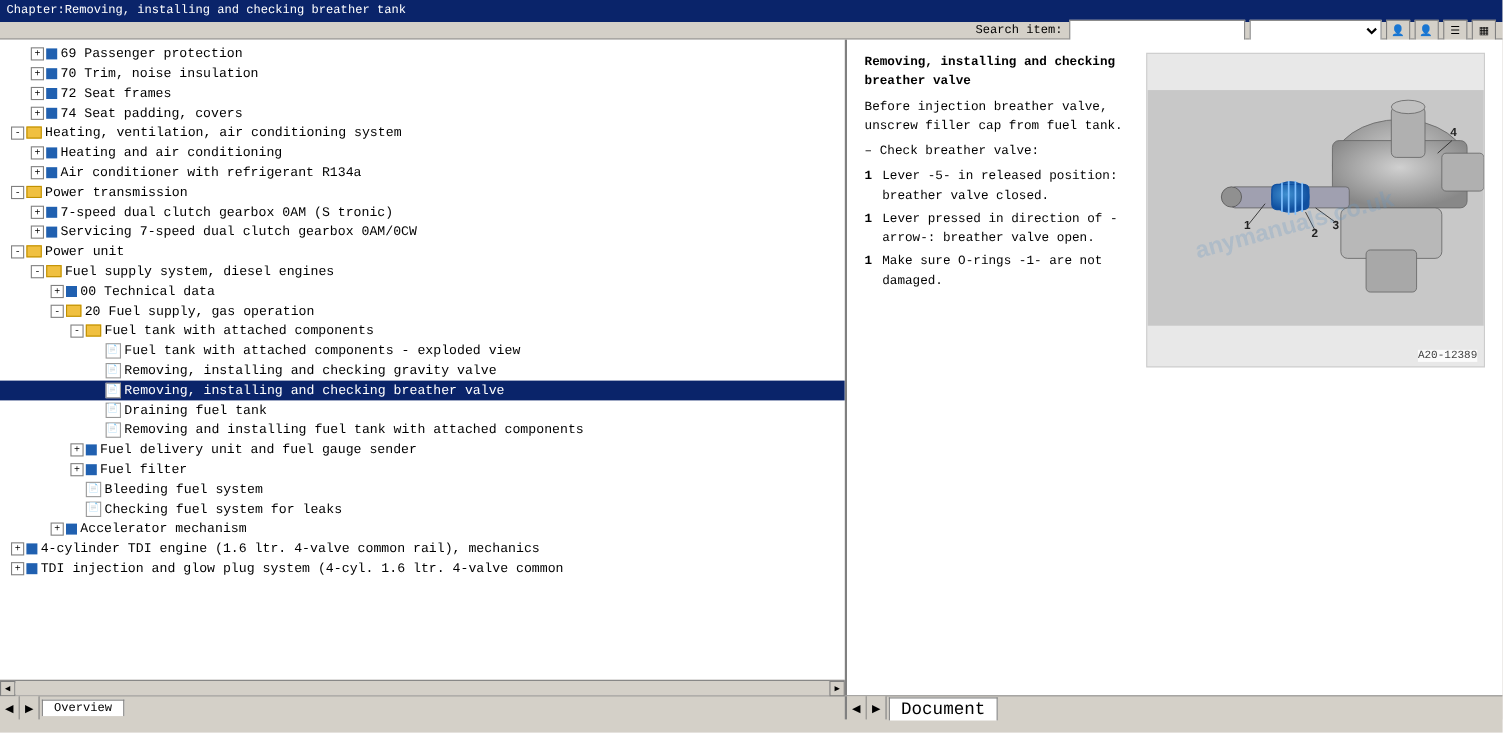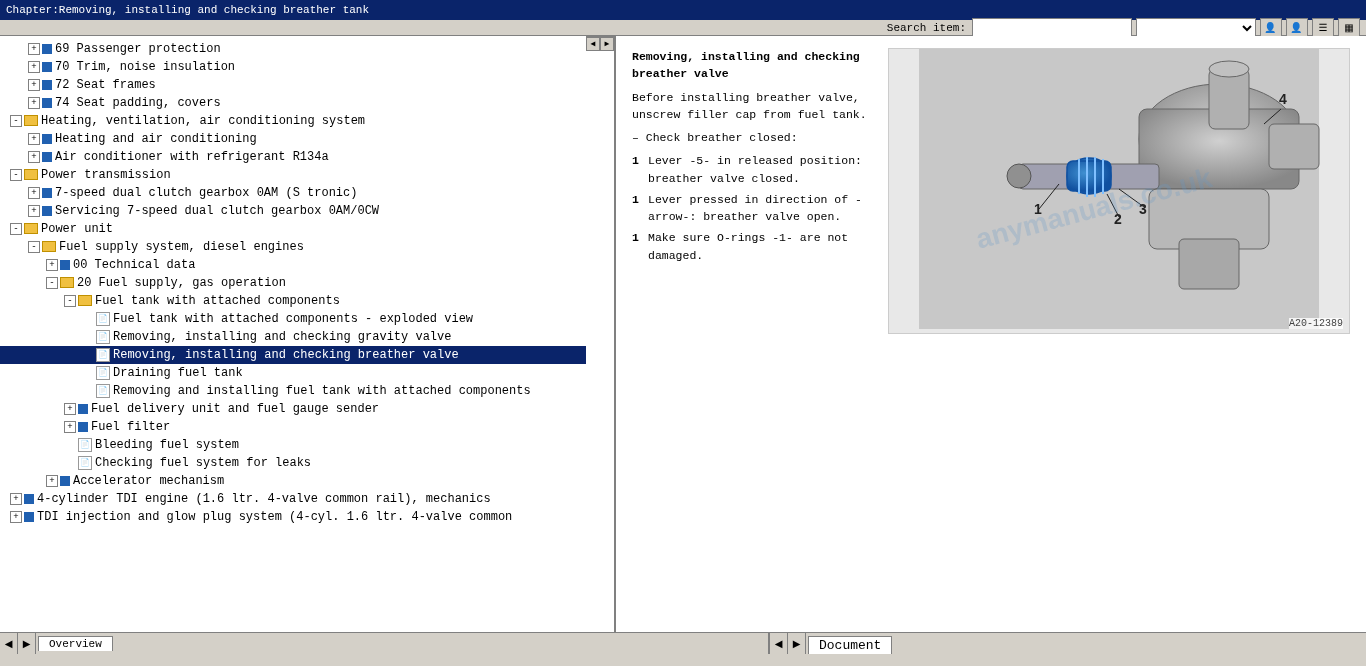--- a/index.html
+++ b/index.html
@@ -70,24 +70,24 @@
     }
 
     
     .main-layout {
       display: flex;
       height: calc(666px - 20px - 28px - 22px);
     }
 
     
     .left-panel {
-      width: 616px;
+      width: 770px;
       border-right: 2px solid #808080;
       display: flex;
-      flex-direction: row;
+      flex-direction: column;
       background: white;
     }
 
     .tree-scroll {
       flex: 1;
       overflow-y: auto;
       overflow-x: auto;
       padding: 4px 0;
     }
 
@@ -219,21 +219,21 @@
       display: flex;
       align-items: center;
       flex: 1;
     }
 
     .status-right-tab {
       background: white;
       border: 1px solid #808080;
       border-bottom: none;
       padding: 1px 10px;
-      font-size: 13px;
+      font-size: 16px;
       cursor: pointer;
       margin: 2px 2px 0;
     }
 
     
     .h-scroll {
       height: 14px;
       background: #d4d0c8;
       border-top: 1px solid #808080;
       display: flex;
@@ -315,22 +315,22 @@
       <div class="h-scroll-track"></div>
       <div class="h-scroll-btn">▶</div>
     </div>
   </div>
 
   <div class="right-panel">
     <div class="right-content">
       <div class="text-content">
         <div class="section-title">Removing, installing and checking breather valve</div>
 
-        <p>Before installing breather valve, unscrew filler cap from fuel tank.</p>
-        <p>– Check breather closed:</p>
+        <p>Before injection breather valve, unscrew filler cap from fuel tank.</p>
+        <p>– Check breather valve:</p>
         <div class="item-row">
           <span class="item-num">1</span>
           <span>Lever -5- in released position: breather valve closed.</span>
         </div>
         <div class="item-row">
           <span class="item-num">1</span>
           <span>Lever pressed in direction of -arrow-: breather valve open.</span>
         </div>
         <div class="item-row">
           <span class="item-num">1</span>

